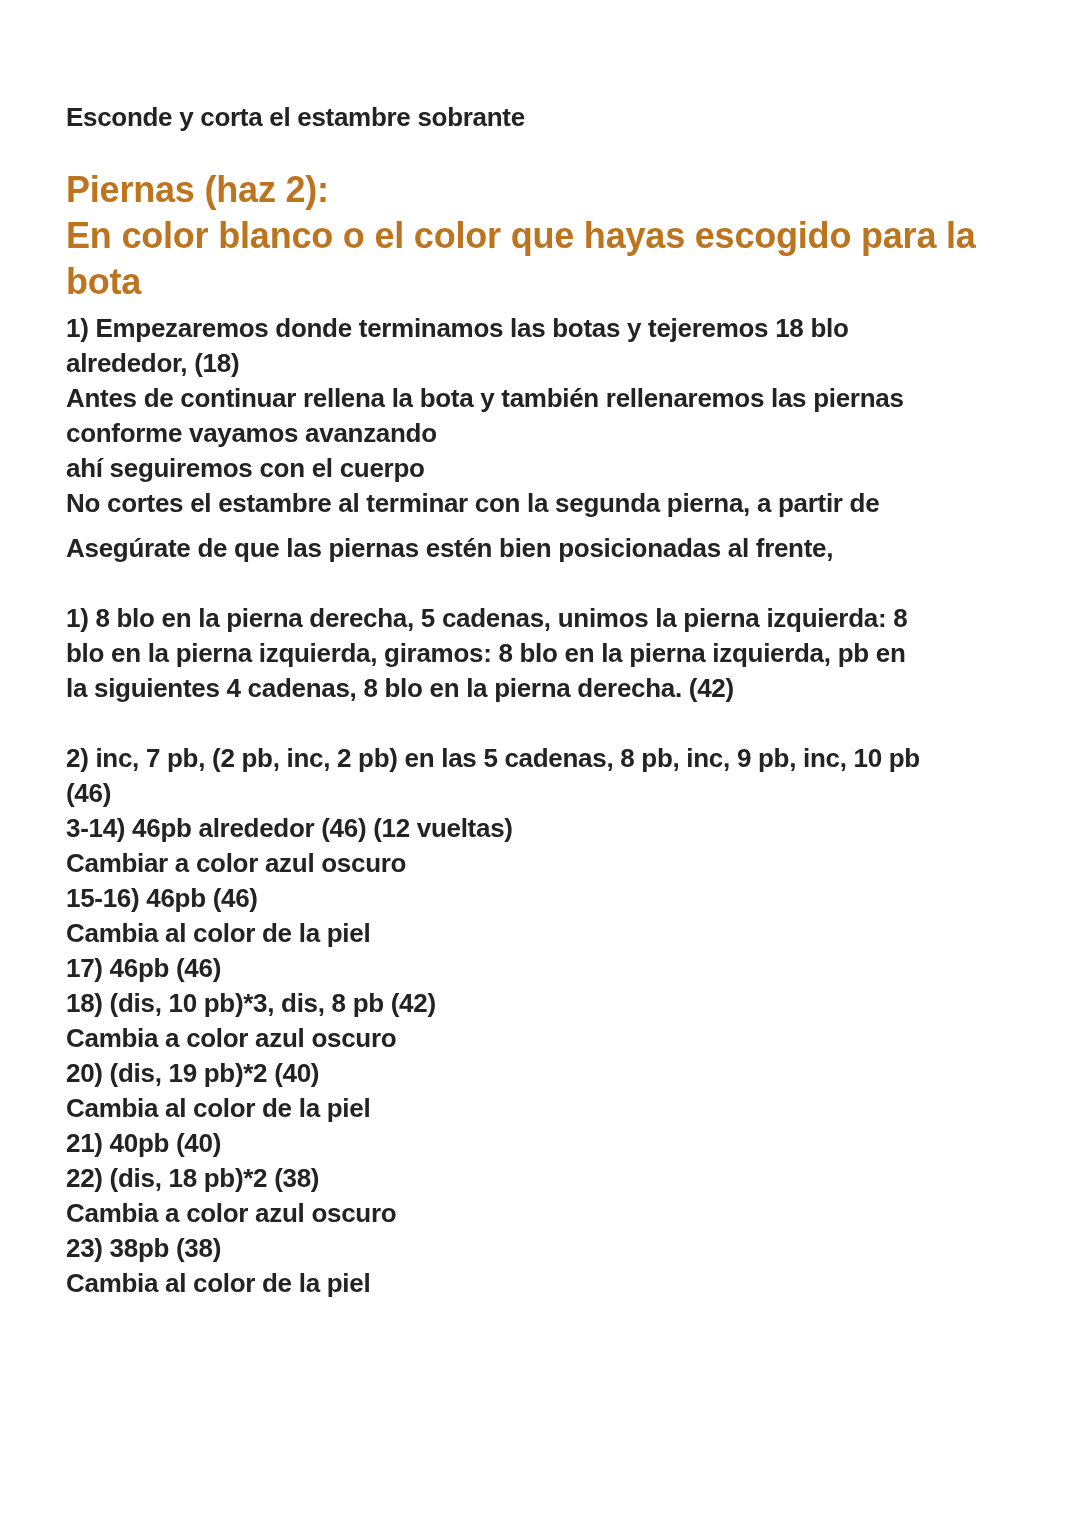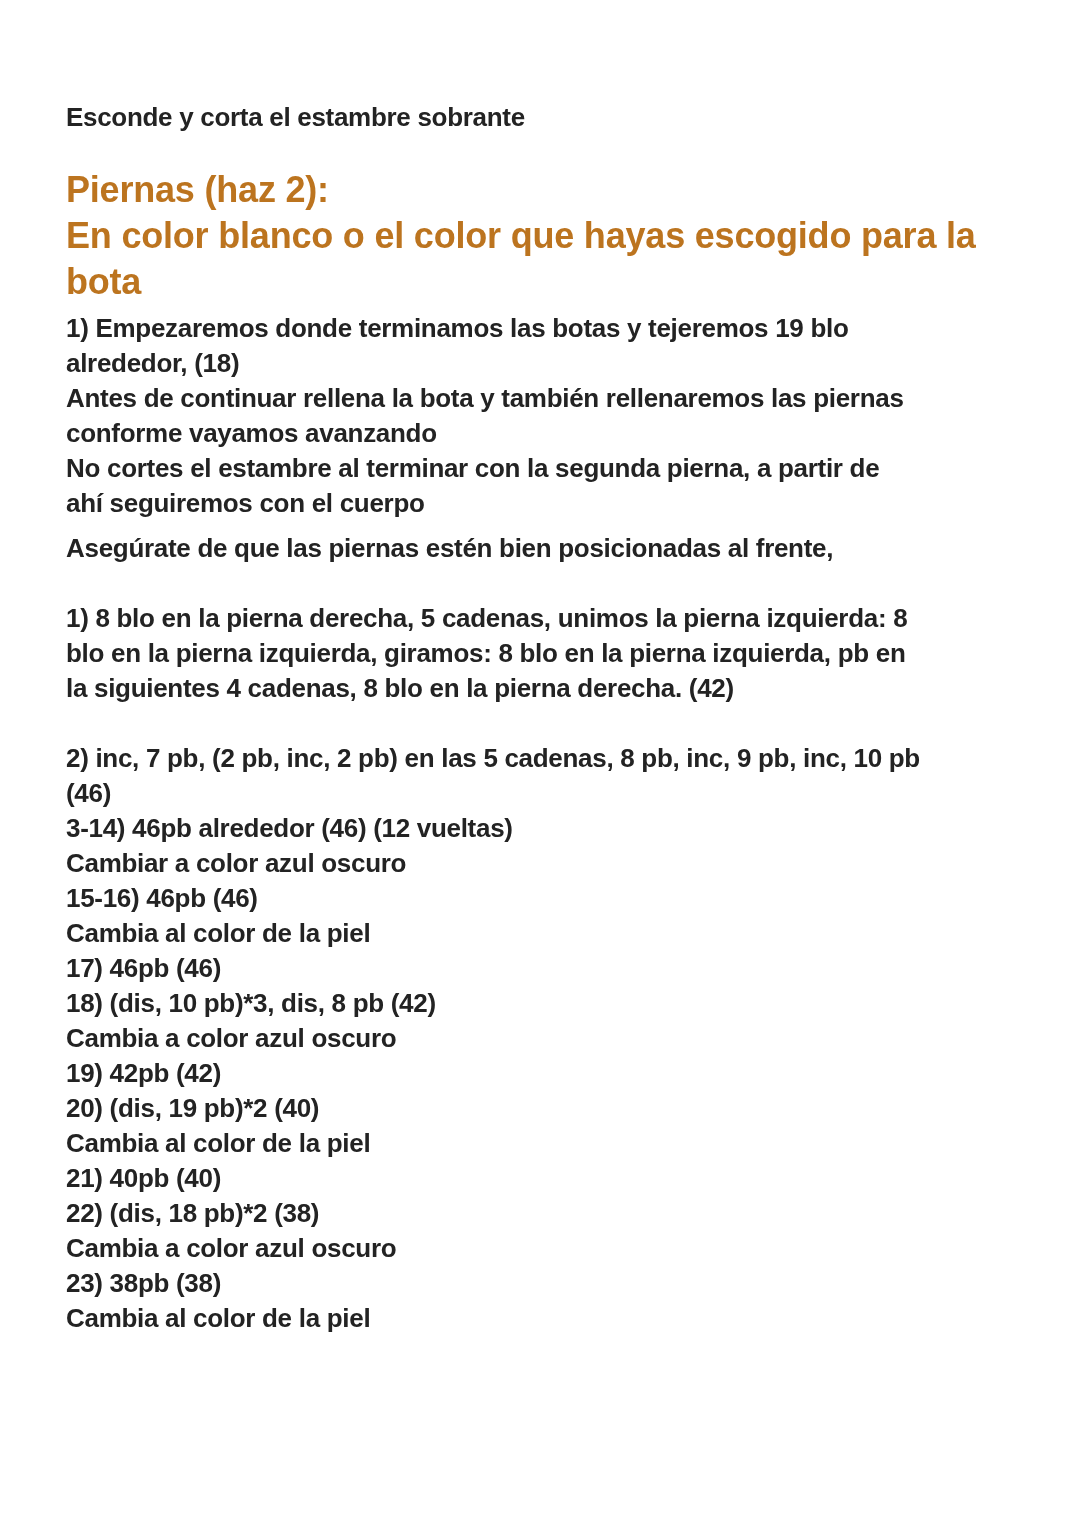--- a/index.html
+++ b/index.html
@@ -47,26 +47,26 @@
 
   <section class="section section-piernas">
     <div class="heading">
 
     <div class="heading-line">Piernas (haz 2):</div>
         <div class="heading-line">En color blanco o el color que hayas escogido para la</div>
         <div class="heading-line">bota</div>
       </div>
     <div class="body">
 
-    <div class="bodyline">1) Empezaremos donde terminamos las botas y tejeremos 19 blo</div>
+    <div class="bodyline">1) Empezaremos donde terminamos las botas y tejeremos 18 blo</div>
         <div class="bodyline">alrededor, (18)</div>
         <div class="bodyline">Antes de continuar rellena la bota y también rellenaremos las piernas</div>
         <div class="bodyline">conforme vayamos avanzando</div>
+        <div class="bodyline">ahí seguiremos con el cuerpo</div>
         <div class="bodyline">No cortes el estambre al terminar con la segunda pierna, a partir de</div>
-        <div class="bodyline">ahí seguiremos con el cuerpo</div>
       </div>
   </section>
 
   <section class="section section-cuerpo">
     <div class="body">
 
     <div class="bodyline">Asegúrate de que las piernas estén bien posicionadas al frente,</div>
         <div class="bodyline blank"></div>
         <div class="bodyline">1) 8 blo en la pierna derecha, 5 cadenas, unimos la pierna izquierda: 8</div>
         <div class="bodyline">blo en la pierna izquierda, giramos: 8 blo en la pierna izquierda, pb en</div>
@@ -74,21 +74,20 @@
         <div class="bodyline blank"></div>
         <div class="bodyline">2) inc, 7 pb, (2 pb, inc, 2 pb) en las 5 cadenas, 8 pb, inc, 9 pb, inc, 10 pb</div>
         <div class="bodyline">(46)</div>
         <div class="bodyline">3-14) 46pb alrededor (46) (12 vueltas)</div>
         <div class="bodyline">Cambiar a color azul oscuro</div>
         <div class="bodyline">15-16) 46pb (46)</div>
         <div class="bodyline">Cambia al color de la piel</div>
         <div class="bodyline">17) 46pb (46)</div>
         <div class="bodyline">18) (dis, 10 pb)*3, dis, 8 pb (42)</div>
         <div class="bodyline">Cambia a color azul oscuro</div>
-        <div class="bodyline">19) 42pb (42)</div>
         <div class="bodyline">20) (dis, 19 pb)*2 (40)</div>
         <div class="bodyline">Cambia al color de la piel</div>
         <div class="bodyline">21) 40pb (40)</div>
         <div class="bodyline">22) (dis, 18 pb)*2 (38)</div>
         <div class="bodyline">Cambia a color azul oscuro</div>
         <div class="bodyline">23) 38pb (38)</div>
         <div class="bodyline">Cambia al color de la piel</div>
       </div>
   </section>
 

